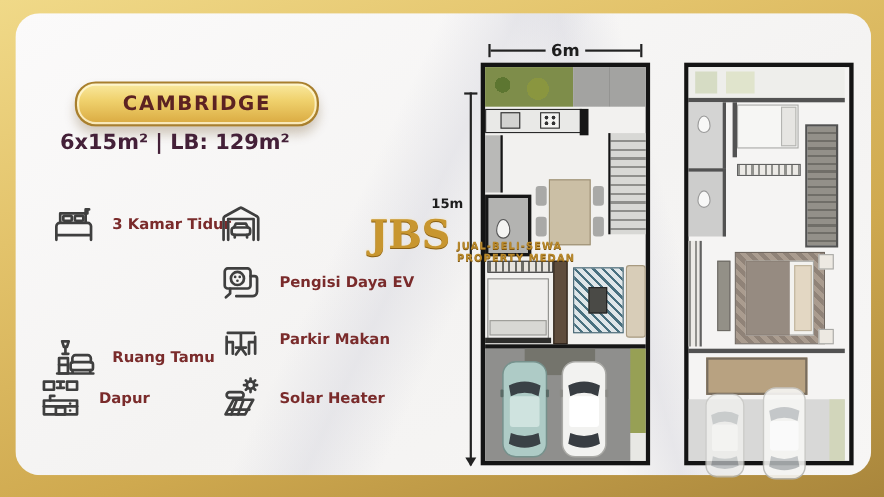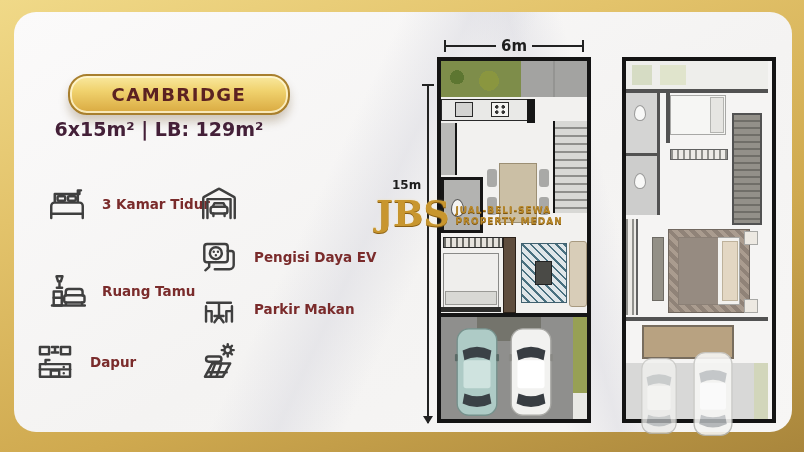--- a/index.html
+++ b/index.html
@@ -20,22 +20,22 @@
   .specs{position:absolute;left:40px;top:118px;width:238px;text-align:center;
          font-weight:bold;font-size:19px;color:#442038;}
   
   .feat{position:absolute;display:flex;align-items:center;gap:12px;height:46px;}
   .feat .ic{width:46px;height:46px;flex:0 0 46px;display:flex;align-items:center;justify-content:center;}
   .feat svg{stroke:#3f3f3f;fill:none;stroke-width:1.4;stroke-linecap:round;stroke-linejoin:round;}
   .feat .lbl{font-weight:bold;font-size:13.5px;color:#7a2b2b;white-space:nowrap;}
   
   .logo{position:absolute;left:336px;top:193px;display:flex;align-items:flex-start;gap:6px;z-index:6;}
   .logo .jbs{font-family:"DejaVu Serif","Liberation Serif",serif;font-weight:bold;font-size:36px;line-height:40px;
-             color:#c8962f;text-shadow:0 1px 0 #8a5f14,0 0 2px rgba(255,220,130,.6);margin-left:40px;}
-  .logo .lines{margin-top:12px;}
+             color:#c8962f;text-shadow:0 1px 0 #8a5f14,0 0 2px rgba(255,220,130,.6);}
+  .logo .lines{margin-top:26px;}
   .logo .lines div{font-weight:bold;font-size:9px;letter-spacing:1px;color:#b8882a;text-shadow:0 1px 0 #7c5512;line-height:11px;}
   
   .dim-h{position:absolute;left:444px;top:38px;width:140px;height:16px;display:flex;align-items:center;z-index:3;}
   .dim-h .tick{width:2px;height:12px;background:#222;}
   .dim-h .seg{flex:1;height:2px;background:#222;}
   .dim-h .dlab{padding:0 5px;font-weight:bold;font-size:15px;color:#1d1d1d;}
   .dim-v{position:absolute;left:421px;top:84px;width:14px;height:339px;z-index:3;}
   .dim-v .tick{position:absolute;left:1px;top:0;width:12px;height:2px;background:#222;}
   .dim-v .line{position:absolute;left:6px;top:0;width:2px;height:100%;background:#222;}
   .dim-v .arrow{position:absolute;left:2px;bottom:-1px;width:0;height:0;border-left:5px solid transparent;
@@ -66,21 +66,21 @@
     <span class="ic">
       <svg width="42" height="42" viewBox="0 0 24 24">
           <path d="M3 20v-7c0-1 .8-1.8 1.8-1.8h14.4c1 0 1.8.8 1.8 1.8v7M3 17.6h18M5 11V6.3h13.2V11"></path>
           <rect x="6.6" y="7.6" width="4.4" height="2.5" rx=".6"></rect>
           <rect x="12.6" y="7.6" width="4.4" height="2.5" rx=".6"></rect>
           <path d="M18.2 6.3V4.2h1.8M19.1 4.2v2.1"></path>
         </svg>
     </span>
     <span class="lbl">3 Kamar Tidur</span>
   </div>
-  <div class="feat" style="left:44px;top:268px;">
+  <div class="feat" style="left:44px;top:302px;">
     <span class="ic">
       <svg width="42" height="42" viewBox="0 0 24 24">
           <path d="M6 3.6h3.4l-.9 2.9H6.9z"></path>
           <path d="M7.7 6.5v3.6M6.2 10.1h3"></path>
           <rect x="4.4" y="12.3" width="4.6" height="8"></rect>
           <path d="M4.4 15.8h4.6"></path>
           <path d="M11.3 14.6v-2.2c0-.9.7-1.6 1.6-1.6h6.4c.9 0 1.6.7 1.6 1.6v2.2"></path>
           <rect x="10.4" y="14.4" width="11.6" height="4.2" rx="1.2"></rect>
           <path d="M11.4 18.6v1.7M20.6 18.6v1.7M3.4 20.3h18.8"></path>
         </svg>
@@ -136,20 +136,21 @@
   <div class="feat" style="left:196px;top:339px;">
     <span class="ic">
       <svg width="42" height="42" viewBox="0 0 24 24">
           <circle cx="17" cy="5.2" r="1.9"></circle>
           <path d="M17 1.8v1M17 7.8v1M13.6 5.2h1M19.4 5.2h1M14.6 2.8l.7.7M18.7 6.9l.7.7M19.4 2.8l-.7.7M15.3 6.9l-.7.7"></path>
           <rect x="4.6" y="8.8" width="8.8" height="3" rx="1.5"></rect>
           <path d="M4 20.4l4.2-7.6h10.2l-4.2 7.6z"></path>
           <path d="M6.1 17.9h10.3M9.9 12.8l-2.9 7.6M13.4 12.8l-2.9 7.6"></path>
         </svg>
     </span>
+    <span class="lbl">Solar Heater</span>
   </div>
 
   <div class="logo">
     <span class="jbs">JBS</span>
     <span class="lines">
       <div>JUAL-BELI-SEWA</div>
       <div>PROPERTY MEDAN</div>
     </span>
   </div>
 

